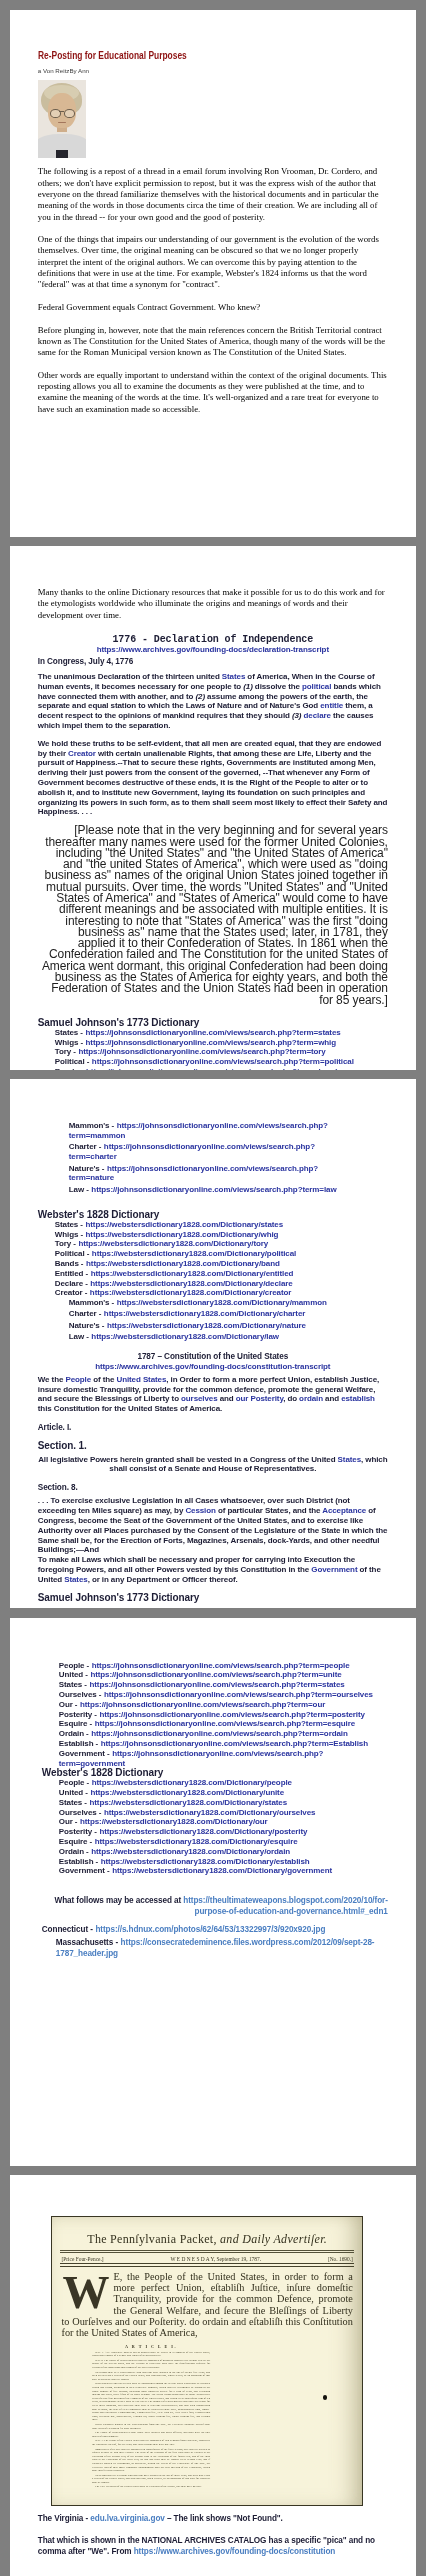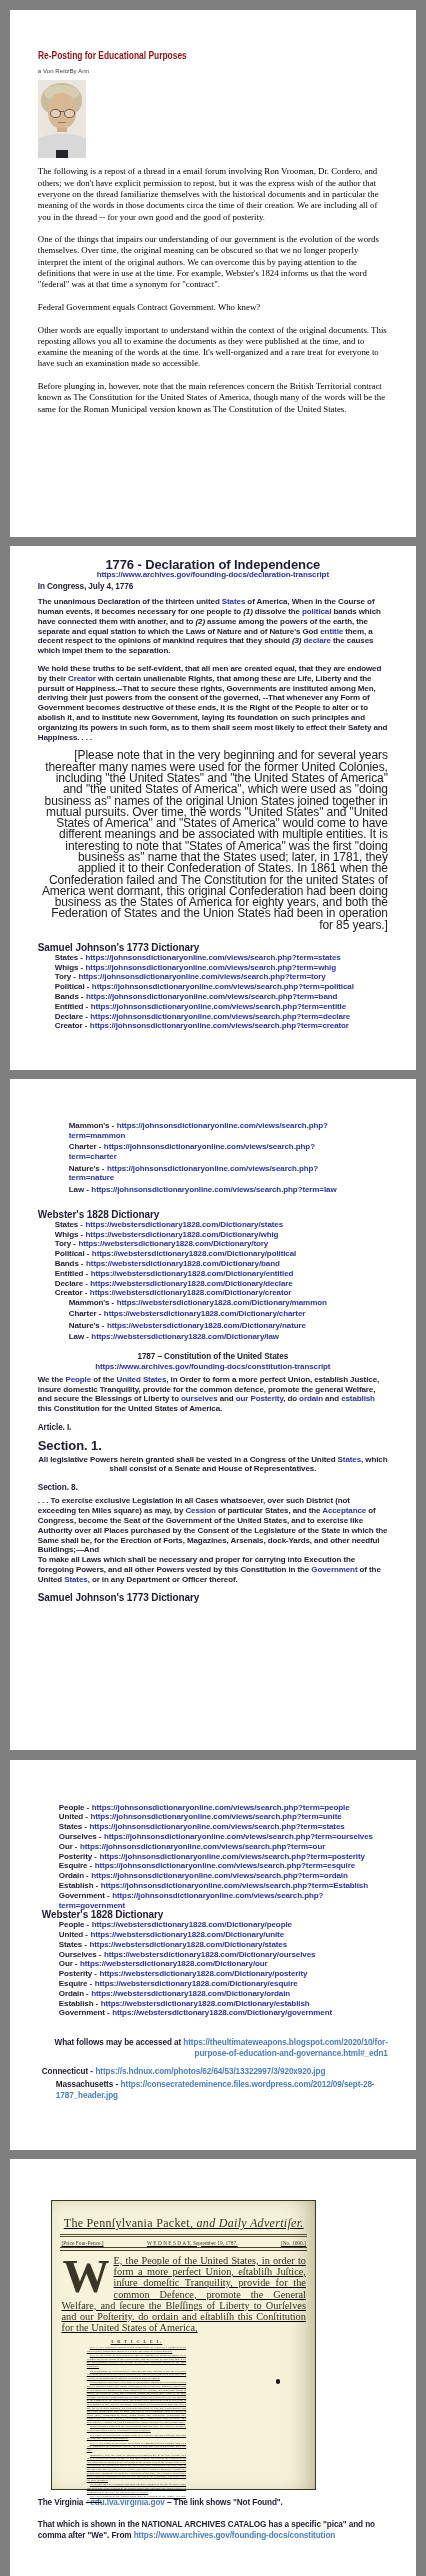--- a/index.html
+++ b/index.html
@@ -13,22 +13,22 @@
     width:406px;
     margin-left:9.8px;
     background:#ffffff;
     box-sizing:border-box;
     padding:0 28px 0 28px;
     overflow:hidden;
     position:relative;
   }
   .page-1{margin-top:9.8px;height:527px;}
   .page-2{margin-top:9.3px;height:524px;}
-  .page-3{margin-top:9.3px;height:671px;}
-  .page-4{margin-top:9.3px;height:390px;padding-left:32px;}
+  .page-3{margin-top:9.3px;height:529px;}
+  .page-4{margin-top:9.3px;height:548px;padding-left:32px;}
   .page-5{margin-top:9.3px;height:526px;}
 
   
   .post-title{
     font-size:10.8px;font-weight:bold;color:#8e1313;
     margin:39px 0 0;transform:scaleX(.78);transform-origin:left center;
     white-space:nowrap;letter-spacing:0;
   }
   .byline{font-size:6.2px;color:#3c3c3c;margin-top:6.2px;}
   .photo{
@@ -53,21 +53,21 @@
   .intro p:first-child{margin-top:8.2px;}
 
   
   .serif-par{font-family:"Liberation Serif",serif;font-size:8.8px;line-height:11.3px;color:#000;margin:0;}
   .doc{color:#1d1d35;font-weight:bold;font-size:8px;line-height:9.8px;letter-spacing:-0.1px;}
   .center{text-align:center;}
   .seg-t{color:inherit;}
   .seg-link{color:#2b35a0;}
   .seg-lite{color:#4a7ec1;}
   .seg-i{font-style:italic;}
-  .head-1776{margin-top:14.4px;font-size:13px;}
+  .head-1776{margin-top:14.4px;font-size:10px;font-family:Liberation Mono, monospace;}
   .link-line{color:#2b35a0;}
   .congress{margin-top:2.1px;font-size:8.2px;}
   .unanimous{margin-top:5.2px;}
   .wehold{margin-top:2.6px;}
   .please-note{
     font-family:"Liberation Sans",sans-serif;font-weight:normal;
     font-size:12px;line-height:11.3px;color:#1e1e1e;margin-top:5.2px;letter-spacing:-0.1px;text-align:right;
   }
   .dict-head{margin-top:4.6px;font-size:10px;}
   .linklist{margin-left:17px;}
@@ -75,55 +75,54 @@
   .linklist .lbl{margin-right:2.6px;}
   .deep{margin-left:31px;max-width:281px;}
   .deep .li{margin-bottom:1.5px;}
 
   
   .pg3-top{margin-top:42px;}
   .webster-head3{margin-top:15.5px;}
   .head-1787{margin-top:10.3px;font-size:8.2px;}
   .wethepeople{margin-top:3.1px;}
   .article-head{margin-top:9.3px;font-size:8.2px;}
-  .section-head1{margin-top:7.7px;font-size:13px;}
+  .section-head1{margin-top:7.7px;font-size:10px;}
   .sect-par1{margin-top:4.1px;text-align:center;}
   .section-head8{margin-top:8.8px;font-size:8.2px;}
   .sect-par8{margin-top:3.6px;}
   .johnson2-head{margin-top:4.6px;}
 
   
   .pg4-list{margin-top:43px;}
   .webster-head4{margin-top:0;}
   .bigdoc{font-size:8.2px;line-height:10.3px;}
   .what-follows{margin-top:20px;text-align:right;}
   .comma-par{margin-top:0;}
   .imglinks .img-li{line-height:10.3px;overflow-wrap:break-word;font-size:8.2px;}
   .imglinks .img-li.m1{margin-top:2.6px;}
   .imglinks .img-li.m2{margin-top:3.1px;margin-left:14px;}
   .imglinks .img-li.m3{margin-top:11.3px;}
   .imglinks .lbl{margin-right:2.6px;}
 
   
   .newspaper{
-    width:265px;height:290px;margin:41px 0 0 13.4px;
+    width:312px;height:290px;margin:41px 0 0 13.4px;
     box-sizing:border-box;border:1px solid #393623;
     background:#f7f3da;position:relative;
     padding:8.2px 7.2px 0;
     box-shadow:inset -17.5px 0 24px -12.4px rgba(120,112,70,.5), inset 3.1px 2.1px 15.5px -9.3px rgba(120,112,70,.35);
     background-image:
       radial-gradient(circle 0.8px at 12% 8%, #8a856a 40%, transparent 45%),
       radial-gradient(circle 0.5px at 30% 15%, #8a856a 40%, transparent 45%),
       radial-gradient(circle 0.8px at 82% 10%, #7a7558 40%, transparent 45%),
       radial-gradient(circle 0.5px at 60% 6%, #8a856a 40%, transparent 45%),
       radial-gradient(circle 0.8px at 18% 60%, #8a856a 40%, transparent 45%),
       radial-gradient(circle 0.5px at 90% 45%, #6a6548 40%, transparent 45%),
       radial-gradient(circle 0.8px at 8% 85%, #8a856a 40%, transparent 45%),
       radial-gradient(circle 0.5px at 45% 92%, #8a856a 40%, transparent 45%);
-    text-decoration: underline;
   }
   .np-masthead{
     font-family:"Liberation Serif",serif;font-size:12px;color:#35321f;
     text-align:center;letter-spacing:0.3px;margin-top:7.2px;white-space:nowrap;
   }
   .np-ital{font-style:italic;}
   .np-rule-thin{height:1px;border-top:0.5px solid #55523a;border-bottom:0.5px solid #55523a;margin:3.1px 1px 0;}
   .np-dateline{
     display:flex;justify-content:space-between;align-items:baseline;
     font-family:"Liberation Serif",serif;font-size:5.4px;color:#3c3926;
@@ -167,26 +166,27 @@
     <span class="face"></span>
     <span class="eye-l"></span>
     <span class="eye-r"></span>
     <span class="bridge"></span>
     <span class="mouth"></span>
   </div>
   <div class="intro">
     <p>The following is a repost of a thread in a email forum involving Ron Vrooman, Dr. Cordero, and others; we don't have explicit permission to repost, but it was the express wish of the author that everyone on the thread familiarize themselves with the historical documents and in particular the meaning of the words in those documents circa the time of their creation.  We are including all of you in the thread -- for your own good and the good of posterity.</p>
     <p>One of the things that impairs our understanding of our government is the evolution of the words themselves.  Over time, the original meaning can be obscured so that we no longer properly interpret the intent of the original authors.  We can overcome this by paying attention to the definitions that were in use at the time.  For example, Webster's 1824 informs us that the word "federal" was at that time a synonym for "contract".</p>
     <p>Federal Government equals Contract Government.  Who knew?</p>
+    <p>Before plunging in, however, note that the main references concern the British Territorial contract known as The Constitution for the United States of America, though many of the words will be the same for the Roman Municipal version known as The Constitution of the United States.</p>
     <p>Other words are equally important to understand within the context of the original documents. This reposting allows you all to examine the documents as they were published at the time, and to examine the meaning of the words at the time.  It's well-organized and a rare treat for everyone to have such an examination made so accessible.</p>
-    <p>Before plunging in, however, note that the main references concern the British Territorial contract known as The Constitution for the United States of America, though many of the words will be the same for the Roman Municipal version known as The Constitution of the United States.</p>
   </div>
 </section>
 
 <section class="page page-2">
+  <p class="serif-par" style="margin-top:41px;">Many thanks to the online Dictionary resources that make it possible for us to do this work and for the etymologists worldwide who illuminate the origins and meanings of words and their development over time.</p>
   <div class="doc center head-1776">1776 - Declaration of Independence</div>
   <div class="doc center link-line">https://www.archives.gov/founding-docs/declaration-transcript</div>
   <div class="doc congress">In Congress, July 4, 1776</div>
   <p class="doc unanimous"><span class="seg-t">The unanimous Declaration of the thirteen united </span><span class="seg-link">States</span><span class="seg-t"> of America, When in the Course of human events, it becomes necessary for one people to </span><span class="seg-i">(1)</span><span class="seg-t"> dissolve the </span><span class="seg-link">political</span><span class="seg-t"> bands which have connected them with another, and to </span><span class="seg-i">(2)</span><span class="seg-t"> assume among the powers of the earth, the separate and equal station to which the Laws of Nature and of Nature's God </span><span class="seg-link">entitle</span><span class="seg-t"> them, a decent respect to the opinions of mankind requires that they should </span><span class="seg-i">(3)</span><span class="seg-t"> </span><span class="seg-link">declare</span><span class="seg-t"> the causes which impel them to the separation.</span></p>
   <p class="doc wehold"><span class="seg-t">We hold these truths to be self-evident, that all men are created equal, that they are endowed by their </span><span class="seg-link">Creator</span><span class="seg-t"> with certain unalienable Rights, that among these are Life, Liberty and the pursuit of Happiness.--That to secure these rights, Governments are instituted among Men, deriving their just powers from the consent of the governed, --That whenever any Form of Government becomes destructive of these ends, it is the Right of the People to alter or to abolish it, and to institute new Government, laying its foundation on such principles and organizing its powers in such form, as to them shall seem most likely to effect their Safety and Happiness. . . .</span></p>
   <p class="please-note">[Please note that in the very beginning and for several years thereafter many names were used for the former United Colonies, including "the United States" and "the United States of America" and "the united States of America", which were used as "doing business as" names of the original Union States joined together in mutual pursuits.  Over time, the words "United States" and "United States of America" and "States of America" would come to have different meanings and be associated with multiple entities. It is interesting to note that "States of America" was the first "doing business as" name that the States used; later, in 1781, they applied it to their Confederation of States. In 1861 when the Confederation failed and The Constitution for the united States of America went dormant, this original Confederation had been doing business as the States of America for eighty years, and both the Federation of States and the Union States had been in operation for 85 years.]</p>
   <div class="doc dict-head">Samuel Johnson's 1773 Dictionary</div>
   <div class="doc linklist">
 
       <div class="li"><span class="lbl">States -</span><span class="seg-link">https://johnsonsdictionaryonline.com/views/search.php?term=states</span></div>

